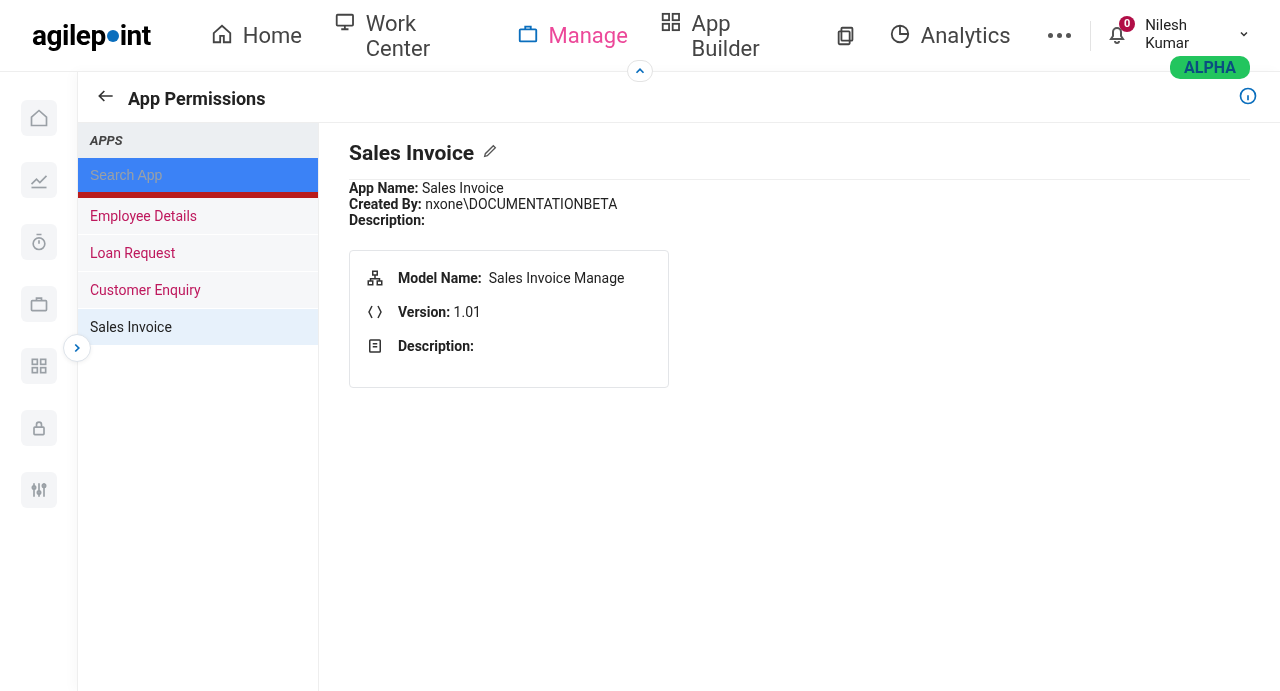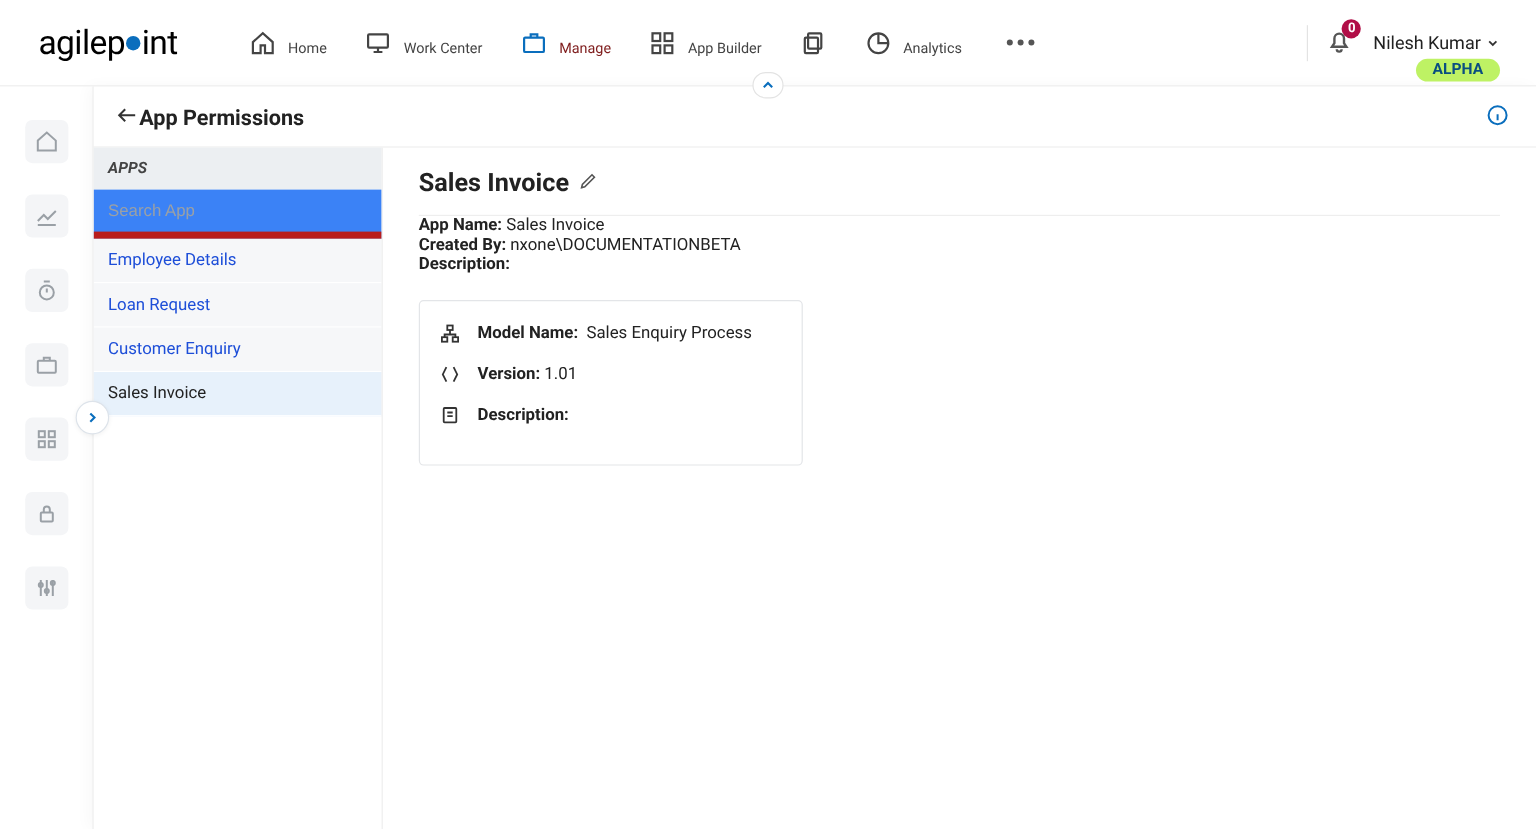--- a/index.html
+++ b/index.html
@@ -16,47 +16,47 @@
     display: flex;
     align-items: center;
     height: 72px;
     border-bottom: 1px solid #eee;
     padding-left: 32px;
     padding-right: 30px;
     position: relative;
   }
   .logo {
     font-size: 28px;
-    font-weight: 400;
+    font-weight: 700;
     letter-spacing: -0.5px;
     color: #000;
     display: flex;
     align-items: center;
   }
   .logo .dot {
     display:inline-block;
     width:12px;height:12px;border-radius:50%;
     background:#0a6ebd;
     margin:0 1px;
   }
   .nav {
     display: flex;
     align-items: center;
     margin-left: 60px;
     gap: 32px;
   }
   .nav-item {
     display: flex;
-    align-items: flex-end;
+    align-items: flex-start;
     gap: 10px;
-    font-size: 12px;
+    font-size: 22px;
     color: #444;
     cursor: pointer;
   }
-  .nav-item.active { color: #7f1d1d; }
+  .nav-item.active { color: #ec4899; }
   .nav-item.active .nav-icon { stroke:#0a6ebd; color:#0a6ebd; }
   .nav-icon { width:22px; height:22px; stroke:#444; fill:none; stroke-width:2; }
   .nav-more {
     display:flex;
     align-items:center;
     justify-content:center;
     width:34px;height:34px;
     cursor:pointer;
   }
   .nav-more span { width:5px;height:5px;background:#555;border-radius:50%;margin:0 2px; }
@@ -75,22 +75,22 @@
   .user-area {
     display:flex;
     flex-direction:column;
     align-items:flex-end;
     margin-left:16px;
     margin-top:24px;
   }
   .user-name { font-size:15px;color:#222;display:flex;align-items:center;gap:4px;cursor:pointer; }
   .alpha-pill {
     margin-top:4px;
-    background:#bef264;color:#0a4e80;
-    font-size:13px;font-weight:700;
+    background:#22c55e;color:#0a4e80;
+    font-size:16px;font-weight:700;
     border-radius:10px;padding:2px 14px;
   }
   .topbar-right { display:flex;align-items:center;margin-left:auto; }
   .collapse-tab {
     position:absolute;
     left:50%; transform:translateX(-50%);
     bottom:-11px;
     width:26px;height:22px;
     background:#fff;
     border:1px solid #e3e3e3;
@@ -142,21 +142,21 @@
   .main {
     flex:1;
     background:#fff;
     box-shadow: -4px 0 12px rgba(0,0,0,0.03);
     display:flex;
     flex-direction:column;
   }
   .page-head {
     display:flex;align-items:center;
     padding:14px 22px 12px 18px;
-    gap:0;
+    gap:12px;
   }
   .back-btn{cursor:pointer;}
   .page-title {
     font-size:18px;font-weight:700;color:#222;
     flex:1;
   }
   .info-btn{cursor:pointer;margin-left:auto;}
   .content-split {
     display:flex;
     border-top:1px solid #eee;
@@ -181,21 +181,21 @@
     border-bottom:6px solid #b91c1c;
   }
   .search-row input{
     border:none;outline:none;background:transparent;
     font-size:14px;color:#333;width:100%;
   }
   .search-row input::placeholder{color:#9aa0a6;}
   .app-item {
     padding:10px 12px;
     font-size:14px;
-    color:#1d4ed8;
+    color:#be185d;
     background:#f6f7f9;
     border-bottom:1px solid #fff;
     cursor:pointer;
   }
   .app-item.selected {
     background:#e7f1fb;
     color:#222;
   }
   .detail {
     flex:1;
@@ -430,21 +430,21 @@
         </div>
 
         <div class="model-card">
           <div class="model-row">
             <svg width="18" height="18" viewBox="0 0 24 24">
                 <rect x="9" y="3" width="6" height="5"></rect>
                 <rect x="3" y="16" width="6" height="5"></rect>
                 <rect x="15" y="16" width="6" height="5"></rect>
                 <path d="M12 8 V13 M12 13 H6 V16 M12 13 H18 V16"></path>
               </svg>
-            <span><span class="model-label">Model Name:</span>&nbsp;&nbsp;<span>Sales Enquiry Process</span></span>
+            <span><span class="model-label">Model Name:</span>&nbsp;&nbsp;<span>Sales Invoice Manage</span></span>
           </div>
           <div class="model-row">
             <svg width="18" height="18" viewBox="0 0 24 24">
                 <path d="M8 4 L4 12 L8 20 M16 4 L20 12 L16 20"></path>
               </svg>
             <span><span class="model-label">Version:</span> <span>1.01</span></span>
           </div>
           <div class="model-row">
             <svg width="18" height="18" viewBox="0 0 24 24">
                 <rect x="5" y="4" width="14" height="16" rx="1"></rect>

